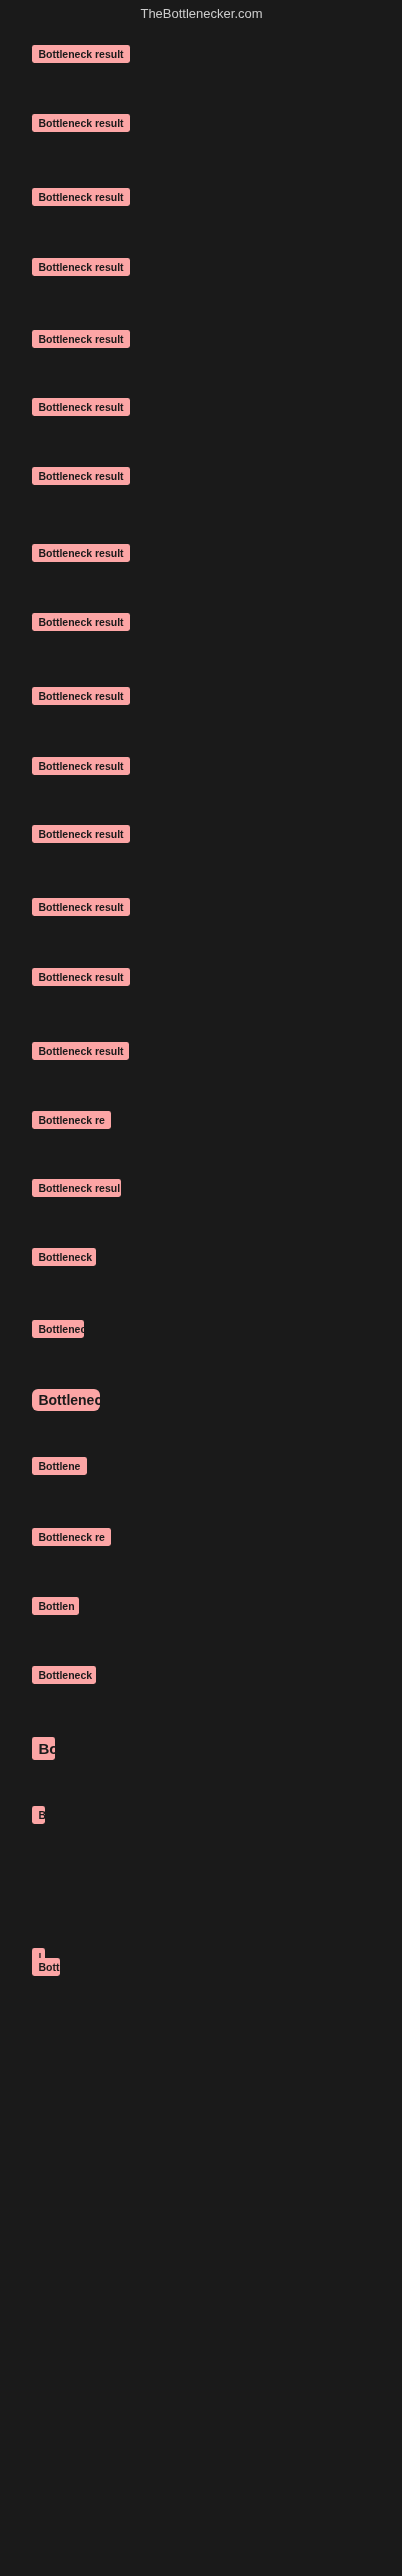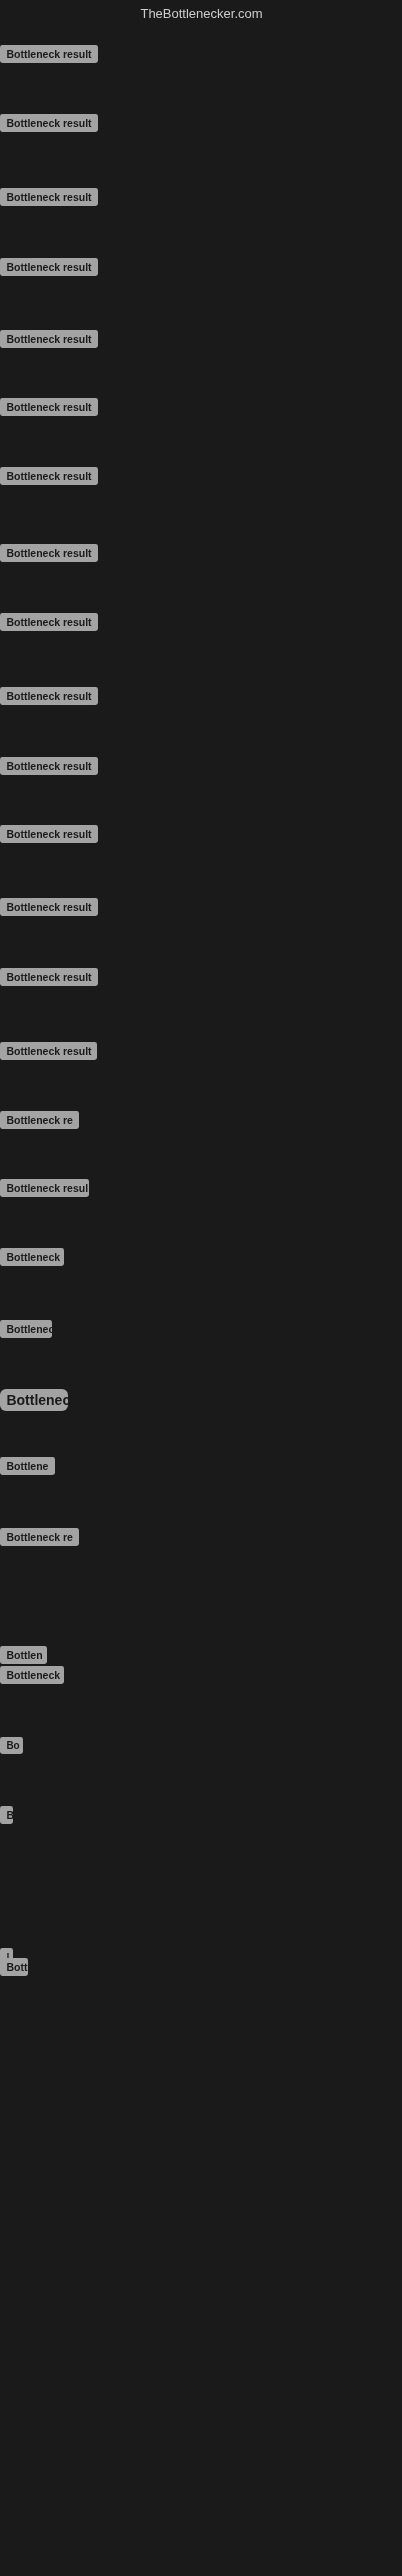--- a/index.html
+++ b/index.html
@@ -19,28 +19,29 @@
     .site-header {
       text-align: center;
       padding: 6.4px 0 9.7px 0;
       color: #cccccc;
       font-size: 13px;
       font-weight: normal;
     }
 
     .bottleneck-label {
       display: inline-block;
-      background-color: #a3a3a3;
+      background-color: #fca5a5;
       color: #1a1a1a;
       font-size: 10.5px;
       font-weight: bold;
       padding: 3.2px 6.4px;
       border-radius: 2.4px;
       white-space: nowrap;
       overflow: hidden;
+      margin-left: 32px;
     }
 
     .row {
       position: absolute;
       left: 0;
       display: flex;
       align-items: flex-start;
     }
   </style>
 </head>
@@ -109,28 +110,28 @@
   </div>
 <div class="row" style="top: 1389px;">
     <span class="bottleneck-label" style="max-width: 68px; font-size: 14px; border-radius: 6px;">Bottleneck r</span>
   </div>
 <div class="row" style="top: 1457px;">
     <span class="bottleneck-label" style="max-width: 56px; font-size: 10.5px;">Bottlene</span>
   </div>
 <div class="row" style="top: 1528px;">
     <span class="bottleneck-label" style="max-width: 81px; font-size: 10.5px;">Bottleneck re</span>
   </div>
-<div class="row" style="top: 1646px;">
+<div class="row" style="top: 1597px;">
     <span class="bottleneck-label" style="max-width: 47px; font-size: 10.5px;">Bottlen</span>
   </div>
 <div class="row" style="top: 1666px;">
     <span class="bottleneck-label" style="max-width: 64px; font-size: 10.5px;">Bottleneck</span>
   </div>
 <div class="row" style="top: 1737px;">
-    <span class="bottleneck-label" style="max-width: 22.5px; font-size: 10px;">Bo</span>
+    <span class="bottleneck-label" style="max-width: 22.5px; font-size: 15px;">Bo</span>
   </div>
 <div class="row" style="top: 1806px;">
     <span class="bottleneck-label" style="max-width: 13px; font-size: 10.5px;">B</span>
   </div>
 <div class="row" style="top: 1948px;">
     <span class="bottleneck-label" style="max-width: 8px; font-size: 10.5px;">|</span>
   </div>
 <div class="row" style="top: 1958px;">
     <span class="bottleneck-label" style="max-width: 28px; font-size: 10.5px;">Bott</span>
   </div>

